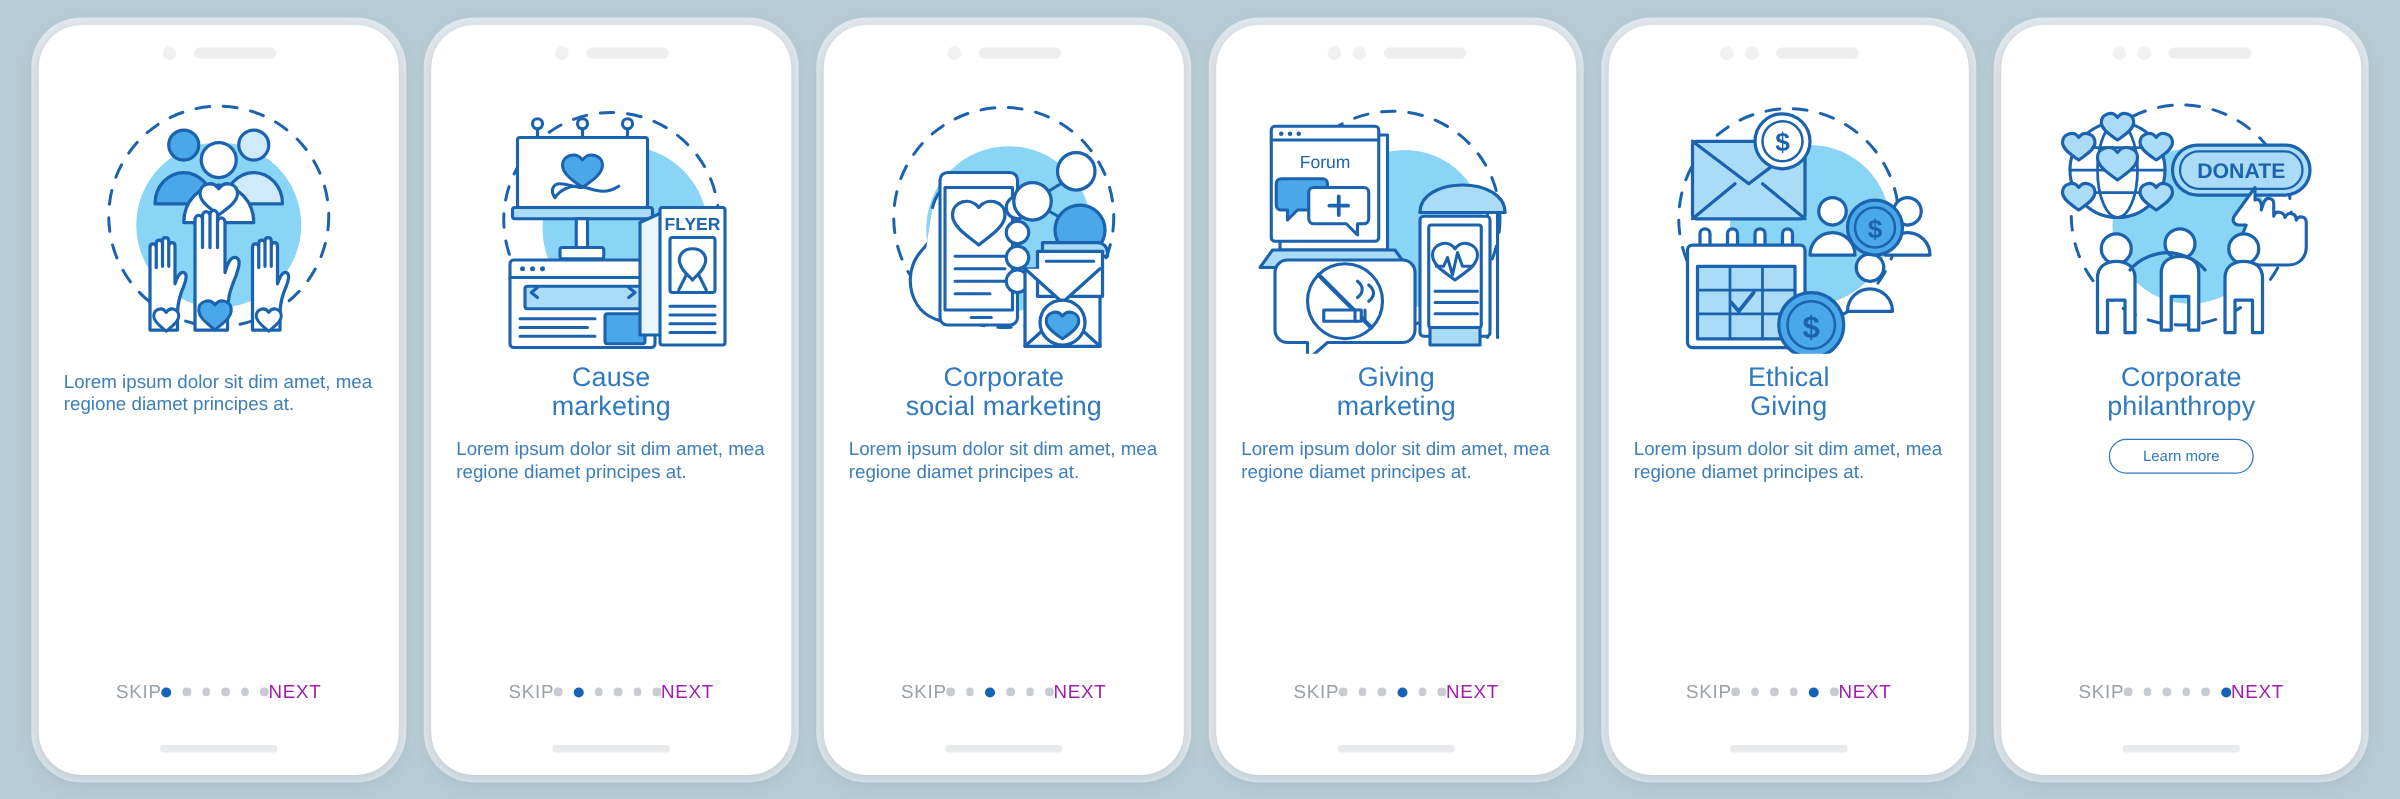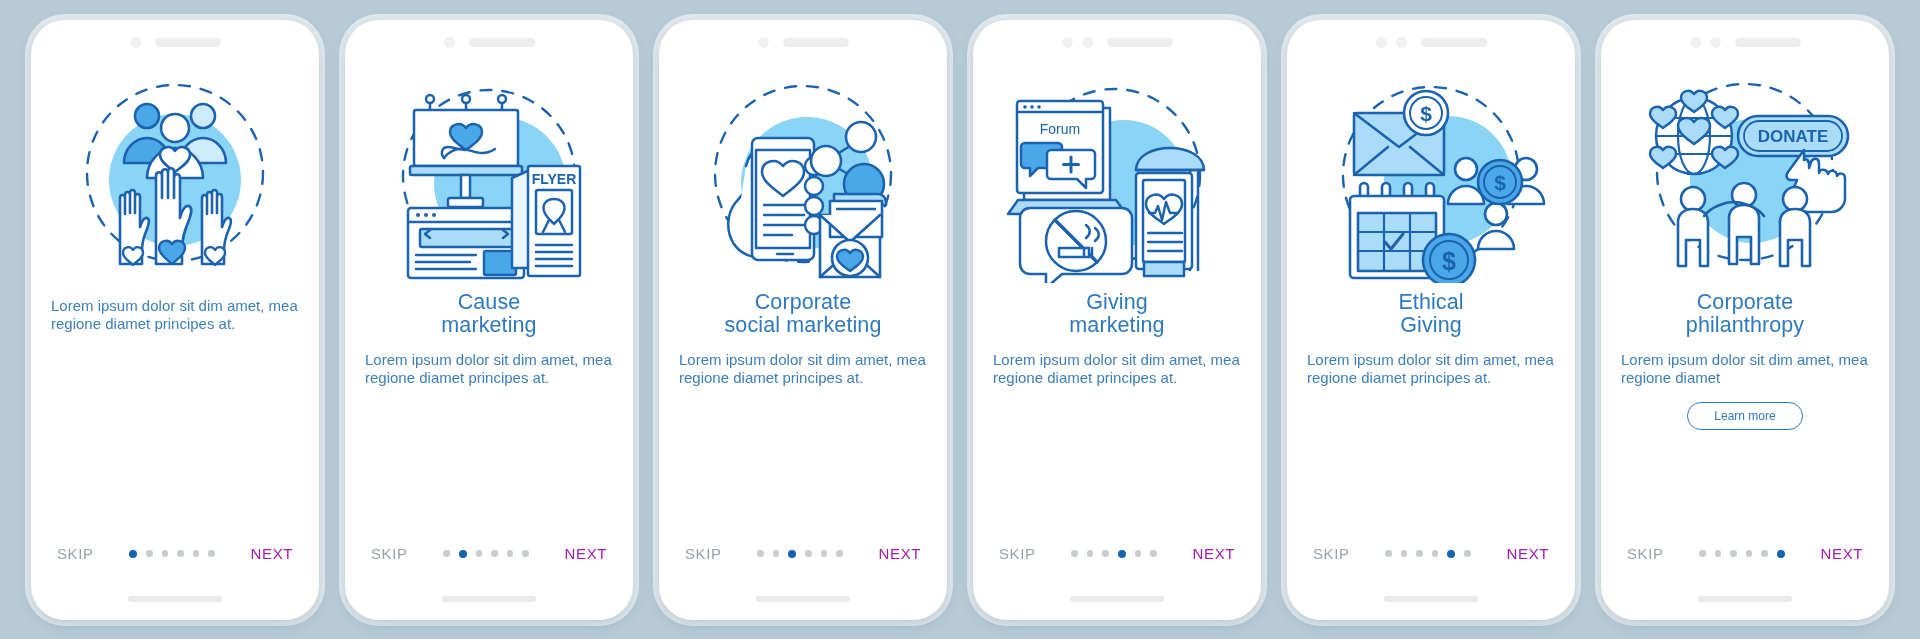--- a/index.html
+++ b/index.html
@@ -102,21 +102,21 @@
     cursor: pointer;
     font-family: "Liberation Sans", sans-serif;
     line-height: 1;
   }
   .spacer { flex: 1 1 auto; }
 
   .nav {
     width: 100%;
     display: flex;
     align-items: center;
-    justify-content: space-between;
+    justify-content: center;
     padding: 0 26px 0 26px;
     box-sizing: border-box;
     height: 30px;
     flex: 0 0 auto;
   }
   .skip {
     font-size: 15px;
     color: #9aa2a8;
     letter-spacing: 0.6px;
     cursor: pointer;
@@ -538,21 +538,20 @@
           <path d="M113 196 v-46 c0-8 6-13 15-13 9 0 15 5 15 13 v46 h-8 v-27 h-14 v27z"></path>
           <circle cx="179" cy="131" r="12"></circle>
           <path d="M164 198 v-44 c0-8 6-13 15-13 9 0 15 5 15 13 v44 h-8 v-26 h-14 v26z"></path>
           <path d="M88 148 c8-10 22-14 30-14 8 0 22 4 30 14" fill="none"></path>
         </g>
       </svg>
     </div>
 
     <div class="title">Corporate
 philanthropy</div>
-    <div class="desc">Lorem ipsum dolor sit dim amet, mea regione diamet</div>
     <button class="learn-more">Learn more</button>
 
     <div class="spacer"></div>
 
     <div class="nav">
       <span class="skip">SKIP</span>
       <span class="dots">
         <span class="dot"></span>
         <span class="dot"></span>
         <span class="dot"></span>

